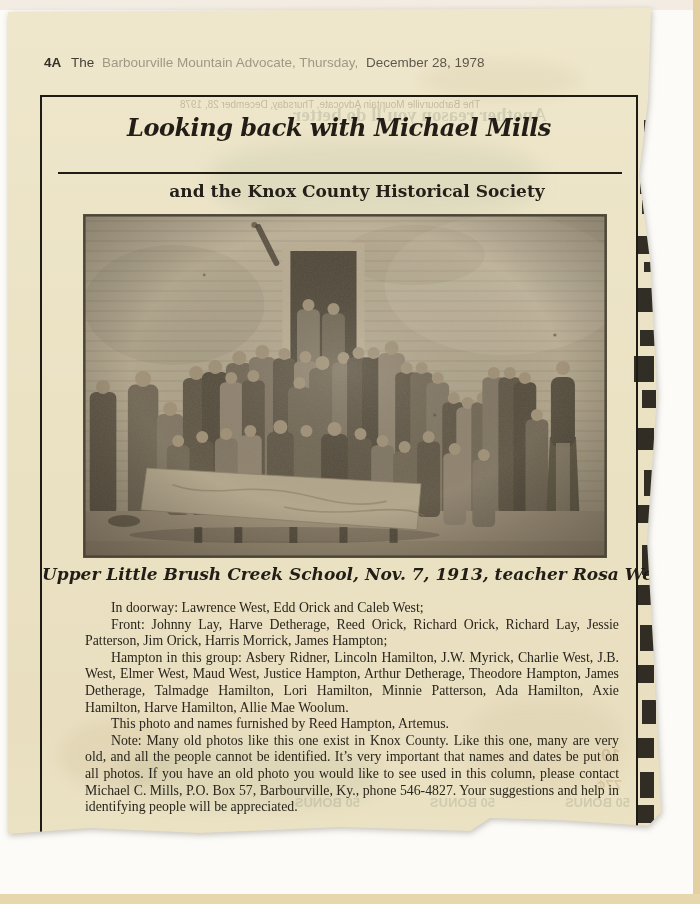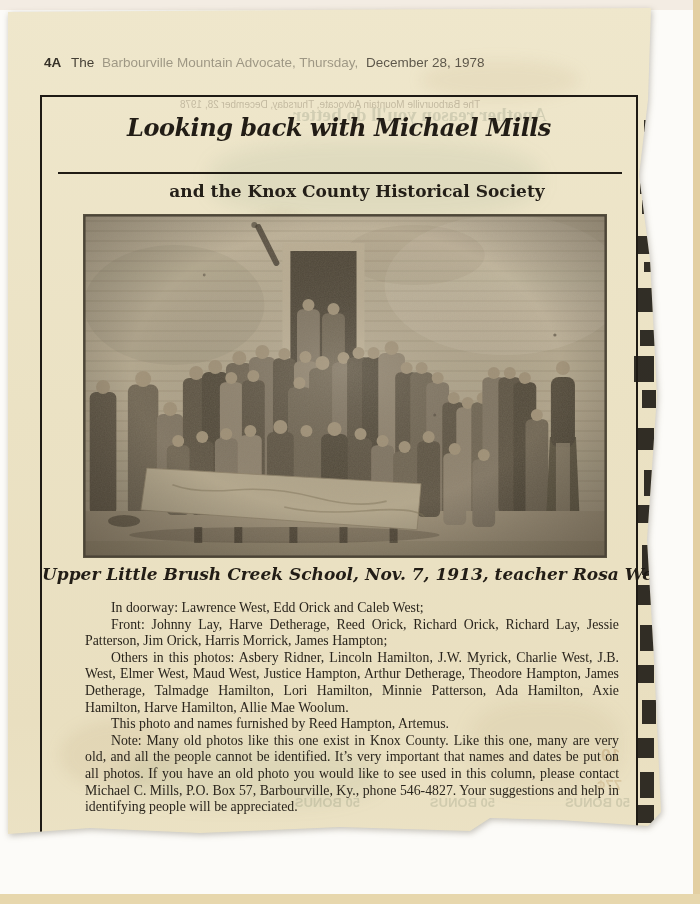--- a/index.html
+++ b/index.html
@@ -287,21 +287,21 @@
               <rect width="521" height="342" fill="url(#vig)"></rect>
               <rect x="0.8" y="0.8" width="519.4" height="340.4" fill="none" stroke="#4a4336" stroke-width="1.5"></rect>
             </svg>
           </div>
 
         <div class="caption">Upper Little Brush Creek School, Nov. 7, 1913, teacher Rosa West</div>
 
         <div class="bodytext">
           <p><span class="lead">In doorway:</span><span> Lawrence West, Edd Orick and Caleb West;</span></p>
           <p><span class="lead">Front:</span><span> Johnny Lay, Harve Detherage, Reed Orick, Richard Orick, Richard Lay, Jessie Patterson, Jim Orick, Harris Morrick, James Hampton;</span></p>
-          <p><span class="lead">Others in this photos:</span><span> Asbery Ridner, Lincoln Hamilton, J.W. Myrick, Charlie West, J.B. West, Elmer West, Maud West, Justice Hampton, Arthur Detherage, Theodore Hampton, James Detherage, Talmadge Hamilton, Lori Hamilton, Minnie Patterson, Ada Hamilton, Axie Hamilton, Harve Hamilton, Allie Mae Woolum.</span></p>
+          <p><span class="lead">Hampton in this group:</span><span> Asbery Ridner, Lincoln Hamilton, J.W. Myrick, Charlie West, J.B. West, Elmer West, Maud West, Justice Hampton, Arthur Detherage, Theodore Hampton, James Detherage, Talmadge Hamilton, Lori Hamilton, Minnie Patterson, Ada Hamilton, Axie Hamilton, Harve Hamilton, Allie Mae Woolum.</span></p>
           <p><span class="lead"></span><span>This photo and names furnished by Reed Hampton, Artemus.</span></p>
           <p class="p-note"><span class="lead">Note:</span><span> Many old photos like this one exist in Knox County. Like this one, many are very old, and all the people cannot be identified. It’s very important that names and dates be put on all photos. If you have an old photo you would like to see used in this column, please contact Michael C. Mills, P.O. Box 57, Barbourville, Ky., phone 546-4827. Your suggestions and help in identifying people will be appreciated.</span></p>
         </div>
       </div>
 
       <div id="dashes">
           <div class="dash" style="left: 644px; top: 120px; width: 10px; height: 12px;"></div>
           <div class="dash" style="left: 640px; top: 172px; width: 16px; height: 22px;"></div>
           <div class="dash" style="left: 642px; top: 200px; width: 14px; height: 14px;"></div>
           <div class="dash" style="left: 638px; top: 236px; width: 16px; height: 18px;"></div>

